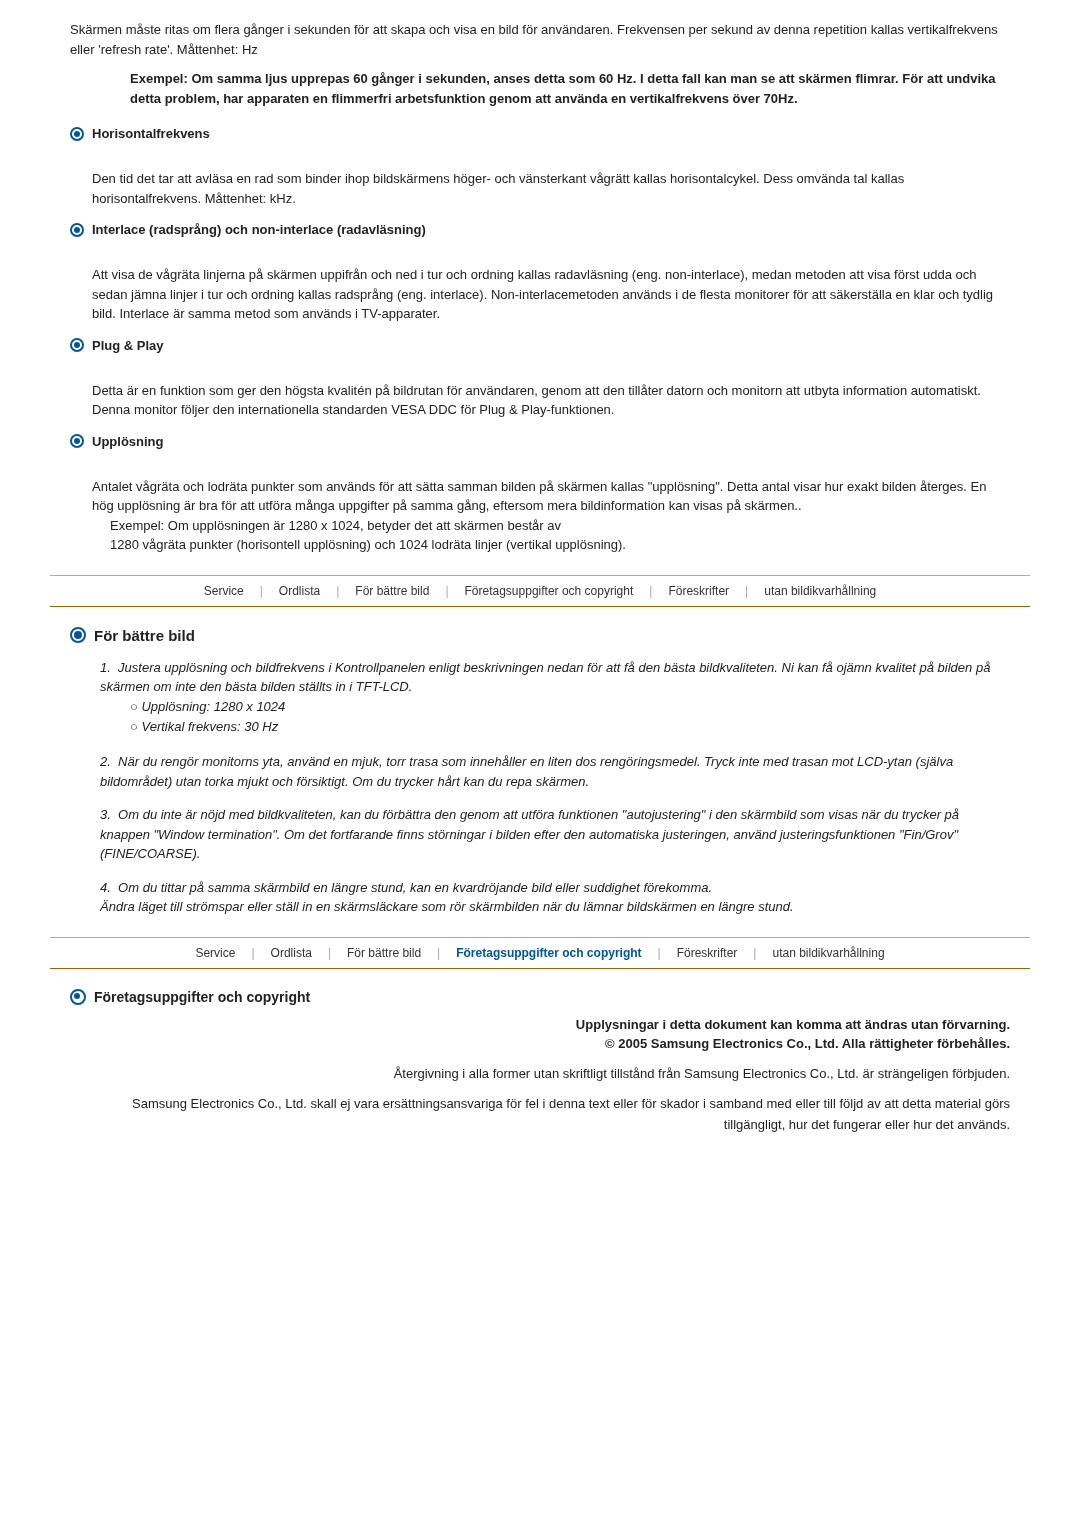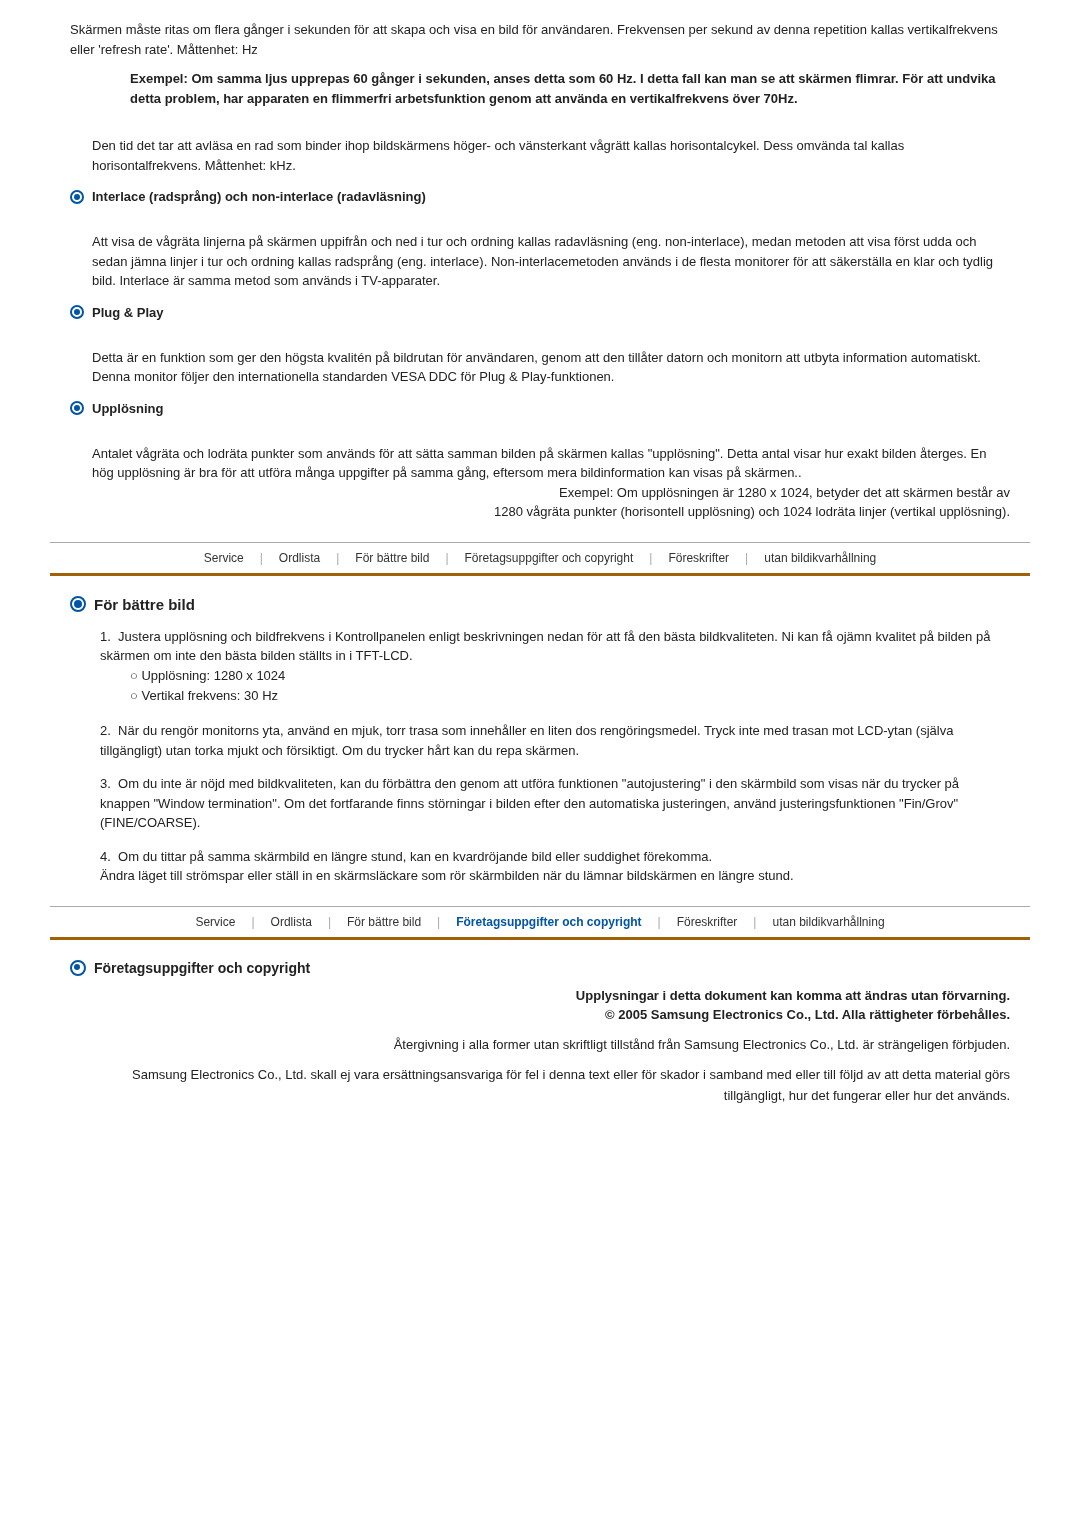--- a/index.html
+++ b/index.html
@@ -61,21 +61,21 @@
       line-height: 1.5;
       margin-top: 28px;
     }
     .example-indent {
       padding-left: 40px;
       margin-bottom: 6px;
       line-height: 1.5;
     }
     .nav-bar {
       border-top: 1px solid #aaa;
-      border-bottom: 3px solid #a16207;
+      border-bottom: 1px solid #a16207;
       display: flex;
       align-items: center;
       justify-content: center;
       padding: 8px 0;
       margin: 20px 0;
       gap: 0;
     }
     .nav-item {
       font-size: 12px;
       color: #333;
@@ -150,20 +150,24 @@
 <body>
 
 <div class="page-container">
 
   <div class="intro-block">
     <p>Skärmen måste ritas om flera gånger i sekunden för att skapa och visa en bild för användaren. Frekvensen per sekund av denna repetition kallas vertikalfrekvens eller 'refresh rate'. Måttenhet: Hz</p>
     <p style="padding-left:60px;font-weight:bold;">Exempel: Om samma ljus upprepas 60 gånger i sekunden, anses detta som 60 Hz. I detta fall kan man se att skärmen flimrar. För att undvika detta problem, har apparaten en flimmerfri arbetsfunktion genom att använda en vertikalfrekvens över 70Hz.</p>
   </div>
 
   <div class="section">
+    <div class="section-title">
+      <span class="bullet-icon"></span>
+      <span>Horisontalfrekvens</span>
+    </div>
     <div class="section-body">
       <p>Den tid det tar att avläsa en rad som binder ihop bildskärmens höger- och vänsterkant vågrätt kallas horisontalcykel. Dess omvända tal kallas horisontalfrekvens. Måttenhet: kHz.</p>
     </div>
   </div>
 
   <div class="section">
     <div class="section-title">
       <span class="bullet-icon"></span>
       <span>Interlace (radsprång) och non-interlace (radavläsning)</span>
     </div>
@@ -184,21 +188,21 @@
 
   <div class="section">
     <div class="section-title">
       <span class="bullet-icon"></span>
       <span>Upplösning</span>
     </div>
     <div class="section-body">
       <p>Antalet vågräta och lodräta punkter som används för att sätta samman bilden på skärmen kallas "upplösning". Detta antal visar hur exakt bilden återges. En hög upplösning är bra för att utföra många uppgifter på samma gång, eftersom mera bildinformation kan visas på skärmen..</p>
     </div>
     <div class="example-indent">
-      <p style="white-space:pre-line;text-align:right;">Exempel: Om upplösningen är 1280 x 1024, betyder det att skärmen består av
+      <p style="white-space:pre-line;">Exempel: Om upplösningen är 1280 x 1024, betyder det att skärmen består av
 1280 vågräta punkter (horisontell upplösning) och 1024 lodräta linjer (vertikal upplösning).</p>
     </div>
   </div>
 
   <div class="nav-bar">
     <span class="nav-item">Service</span>
     <span class="nav-separator">|</span>
     <span class="nav-item">Ordlista</span>
     <span class="nav-separator">|</span>
     <span class="nav-item">För bättre bild</span>
@@ -209,34 +213,34 @@
     <span class="nav-separator">|</span>
     <span class="nav-item" style="text-align:center;">utan bildikvarhållning</span>
   </div>
 
   <div class="section" style="margin-bottom:20px;">
     <div class="main-section-title">
       <span class="bullet-icon" style="width:16px;height:16px;"></span>
       <span>För bättre bild</span>
     </div>
 
-    <ol class="numbered-list" style="list-style:none; padding-left:30px;">
+    <ol class="numbered-list" style="list-style:none; padding-left:30px;font-style:italic;">
 
       <li class="numbered-item">
         <span>1.&nbsp;</span>
         <span>Justera upplösning och bildfrekvens i Kontrollpanelen enligt beskrivningen nedan för att få den bästa bildkvaliteten. Ni kan få ojämn kvalitet på bilden på skärmen om inte den bästa bilden ställts in i TFT-LCD.</span>
         <ul class="sub-list">
           <li>Upplösning: 1280 x 1024</li>
           <li>Vertikal frekvens: 30 Hz</li>
         </ul>
       </li>
 
       <li class="numbered-item">
         <span>2.&nbsp;</span>
-        <span>När du rengör monitorns yta, använd en mjuk, torr trasa som innehåller en liten dos rengöringsmedel. Tryck inte med trasan mot LCD-ytan (själva tillgängligt) utan torka mjukt och försiktigt. Om du trycker hårt kan du repa skärmen.</span>
+        <span>När du rengör monitorns yta, använd en mjuk, torr trasa som innehåller en liten dos rengöringsmedel. Tryck inte med trasan mot LCD-ytan (själva bildområdet) utan torka mjukt och försiktigt. Om du trycker hårt kan du repa skärmen.</span>
       </li>
 
       <li class="numbered-item">
         <span>3.&nbsp;</span>
         <span>Om du inte är nöjd med bildkvaliteten, kan du förbättra den genom att utföra funktionen "autojustering" i den skärmbild som visas när du trycker på knappen "Window termination". Om det fortfarande finns störningar i bilden efter den automatiska justeringen, använd justeringsfunktionen "Fin/Grov" (FINE/COARSE).</span>
       </li>
 
       <li class="numbered-item">
         <span>4.&nbsp;</span>
         <span style="white-space:pre-line;">Om du tittar på samma skärmbild en längre stund, kan en kvardröjande bild eller suddighet förekomma.

